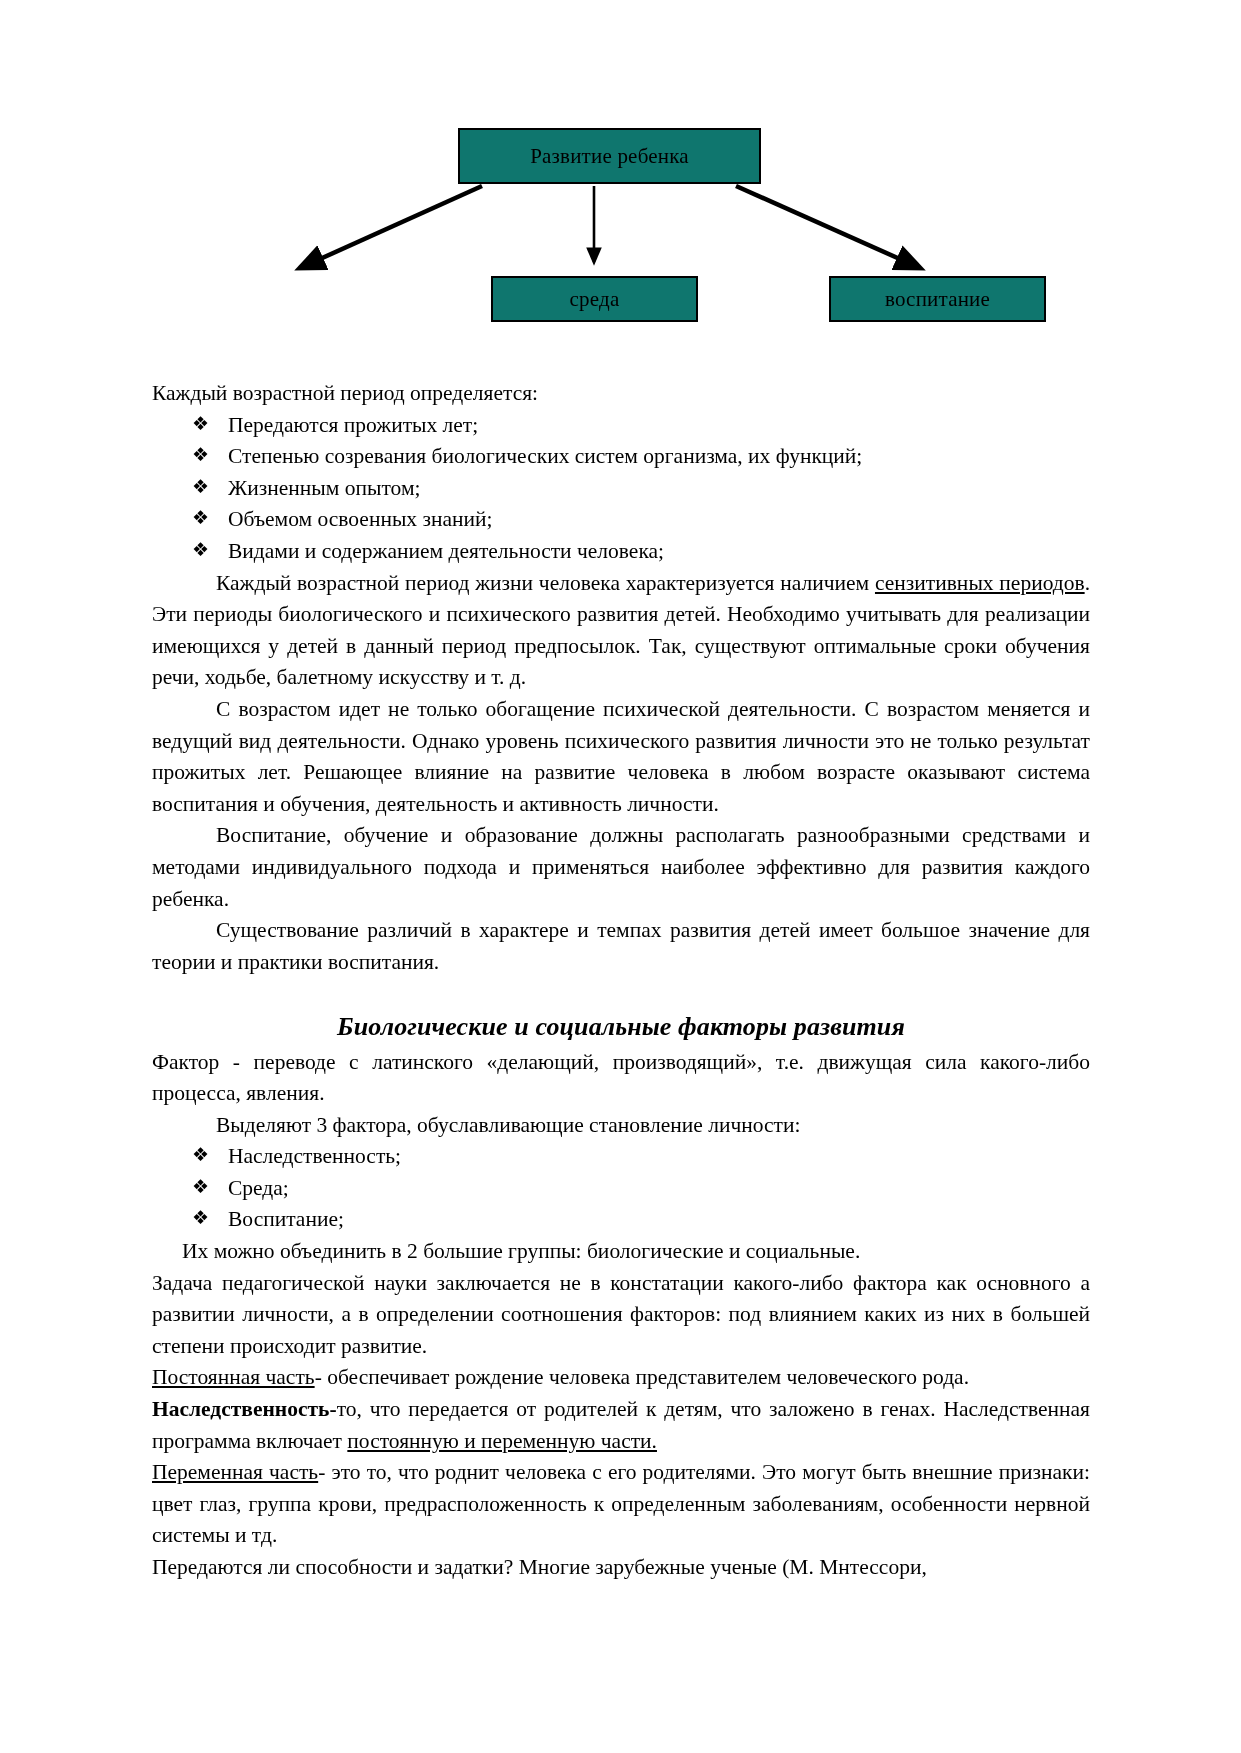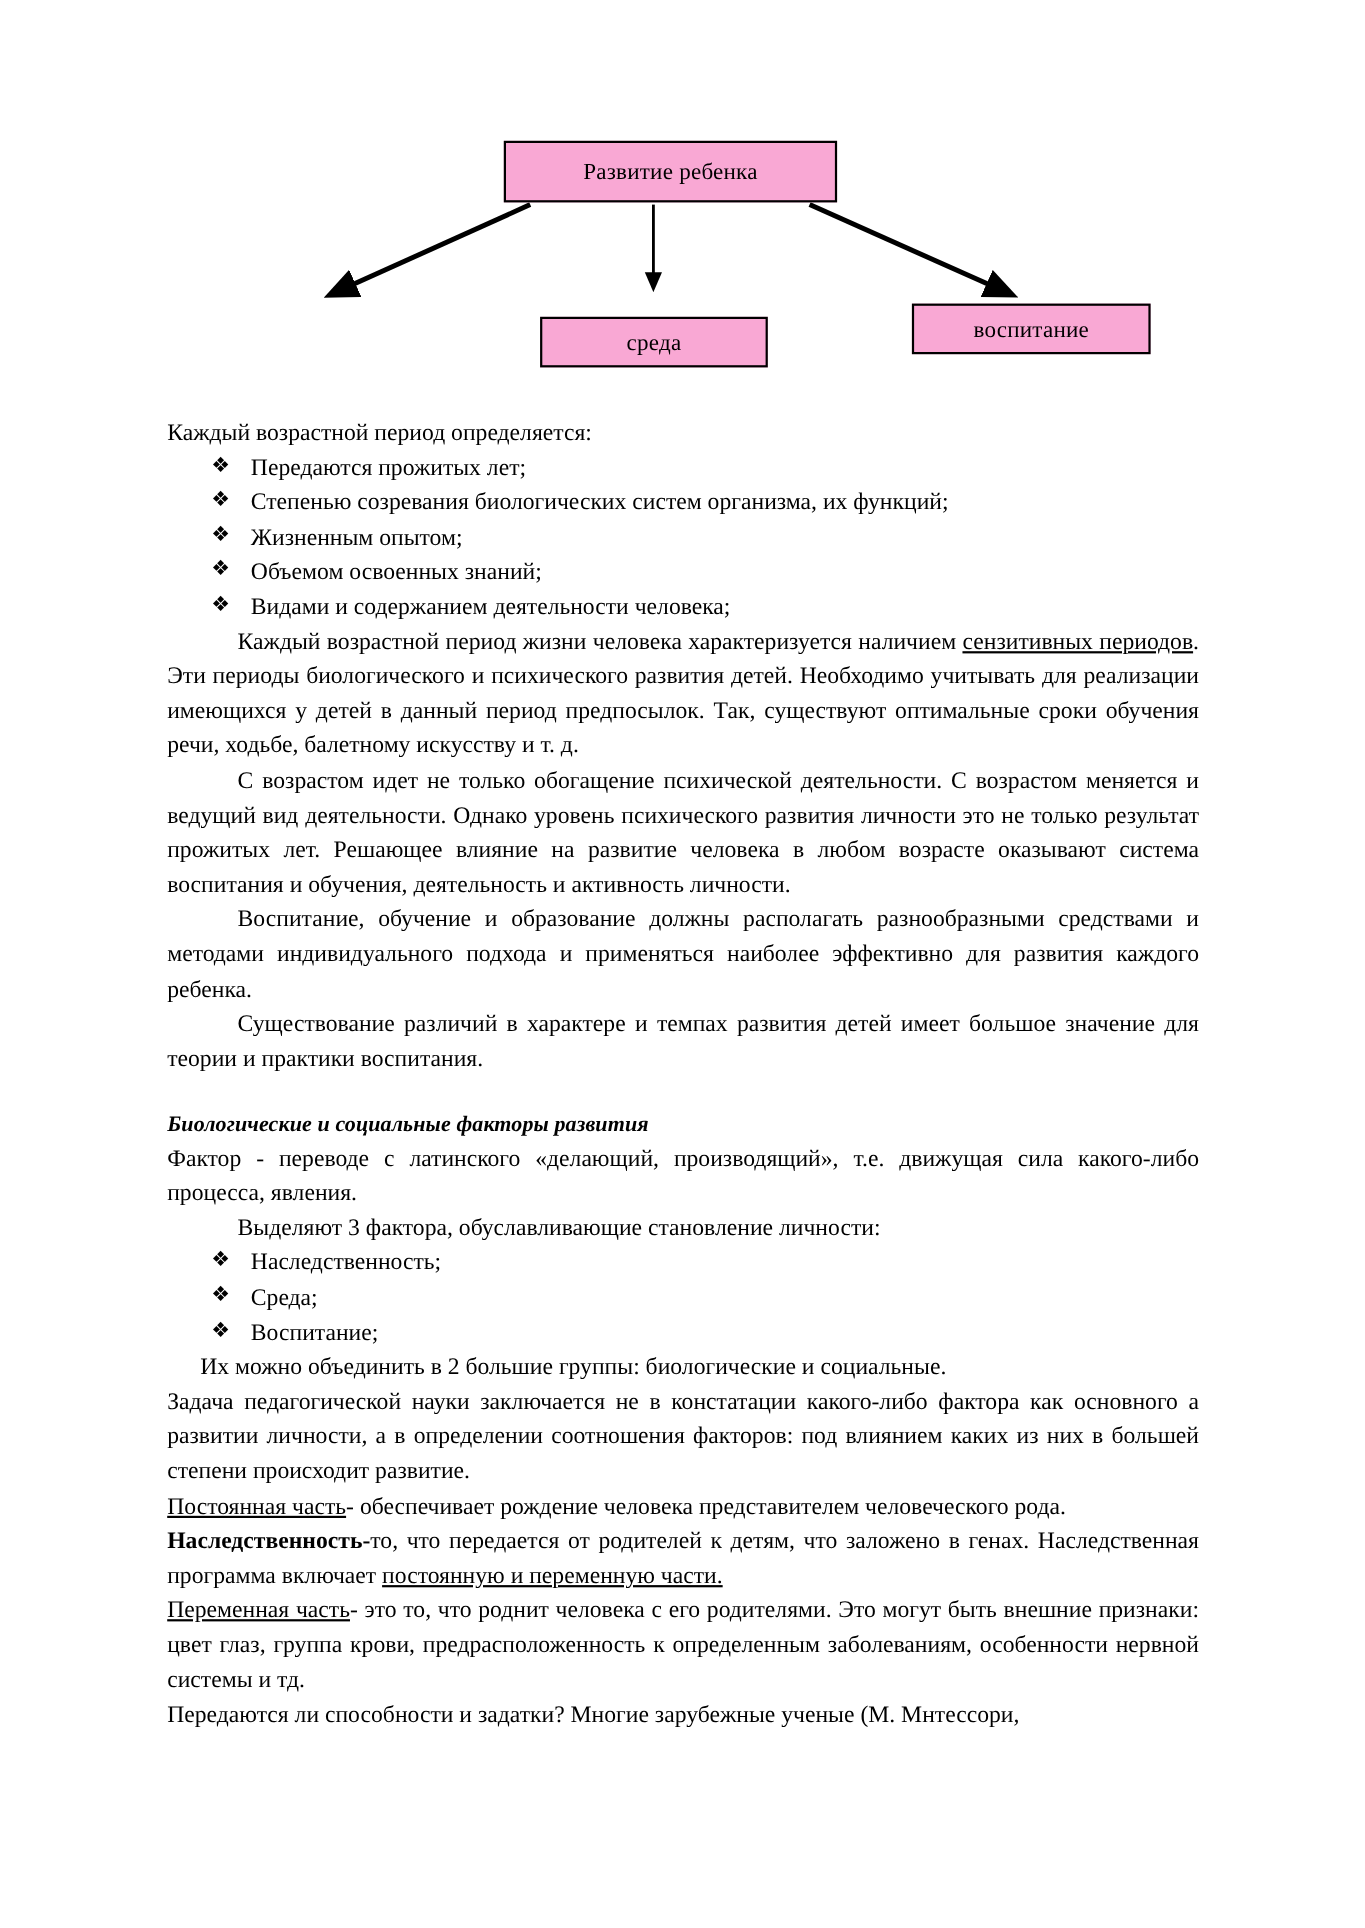--- a/index.html
+++ b/index.html
@@ -36,26 +36,26 @@
     top: 0;
   }
   .dbox {
     position: absolute;
     border: 2px solid #000;
     box-sizing: border-box;
     display: flex;
     align-items: center;
     justify-content: center;
     font-size: 21px;
-    background: #f9a8d4;
+    background: #0f766e;
     letter-spacing: .2px;
   }
   #box-root   { left: 458px; top: 128px; width: 303px; height: 56px; }
   #box-her    { left: 176px; top: 276px; width: 225px; height: 46px; }
-  #box-env    { left: 491px; top: 288px; width: 207px; height: 46px; }
+  #box-env    { left: 491px; top: 276px; width: 207px; height: 46px; }
   #box-upb    { left: 829px; top: 276px; width: 217px; height: 46px; }
 
   
   .body-text {
     position: absolute;
     left: 152px;
     top: 378px;
     width: 938px;
     font-size: 21.5px;
     line-height: 1.47;
@@ -86,22 +86,22 @@
     top: 0;
     font-size: 19px;
     line-height: inherit;
   }
   .u  { text-decoration: underline; }
   .b  { font-weight: bold; }
   .spacer-md { height: 30px; }
   .heading {
     font-weight: bold;
     font-style: italic;
-    font-size: 20px;
-    text-align: left;
+    font-size: 26px;
+    text-align: center;
     margin: 0;
     letter-spacing: .1px;
   }
 </style>
 </head>
 <body>
 
 <div class="page">
 
   <div class="diagram">

